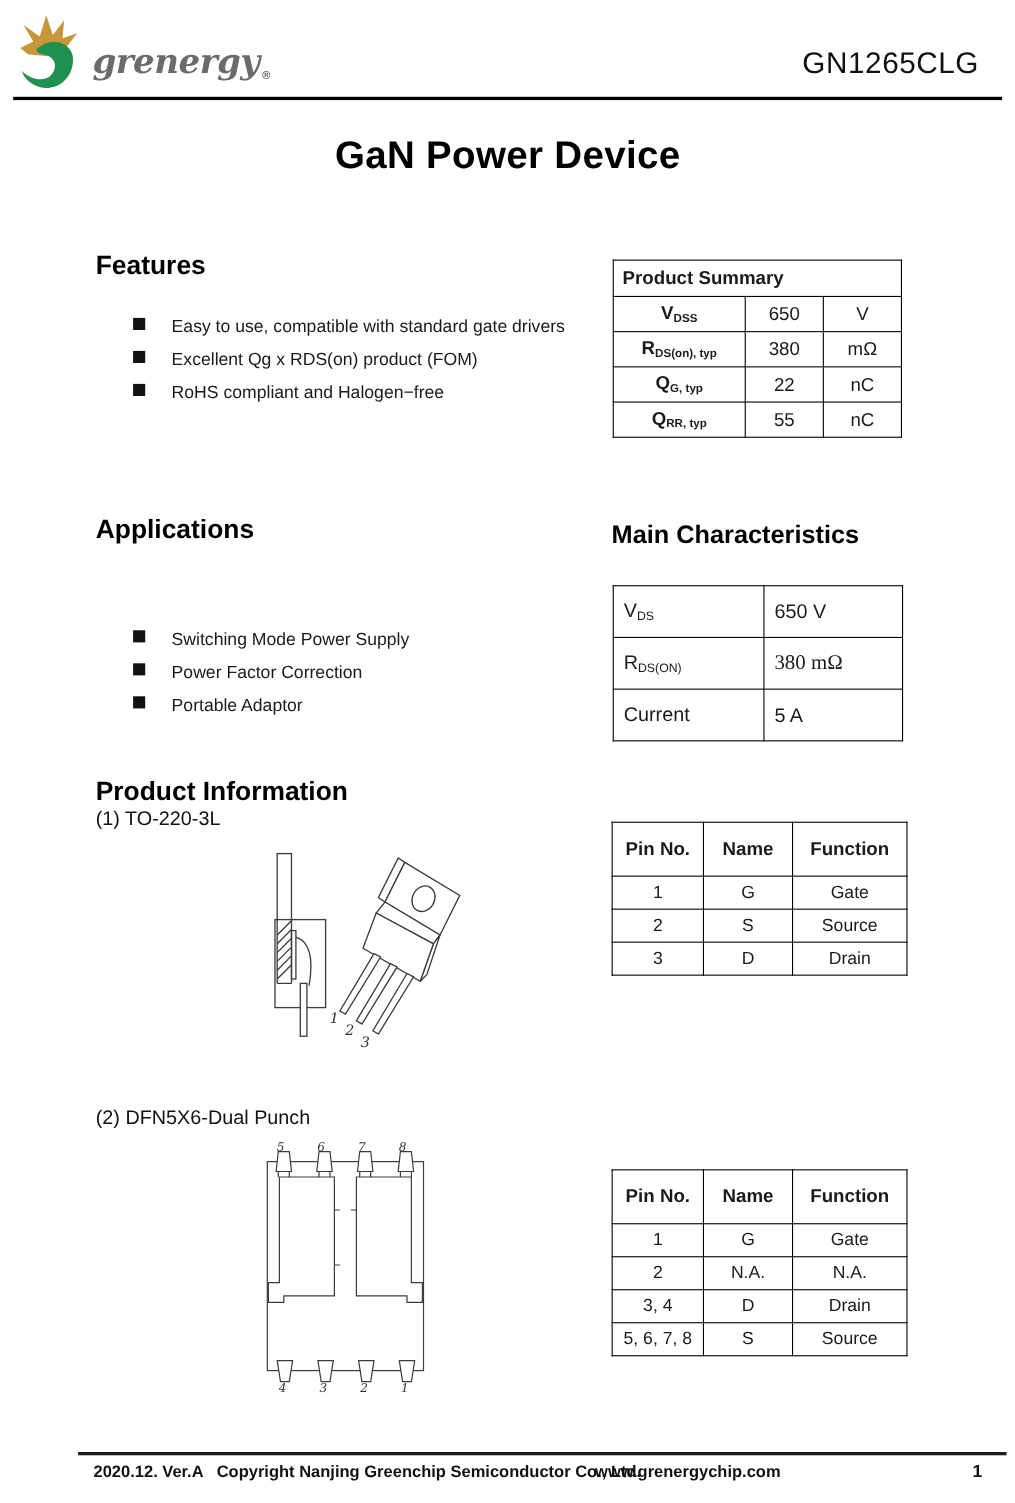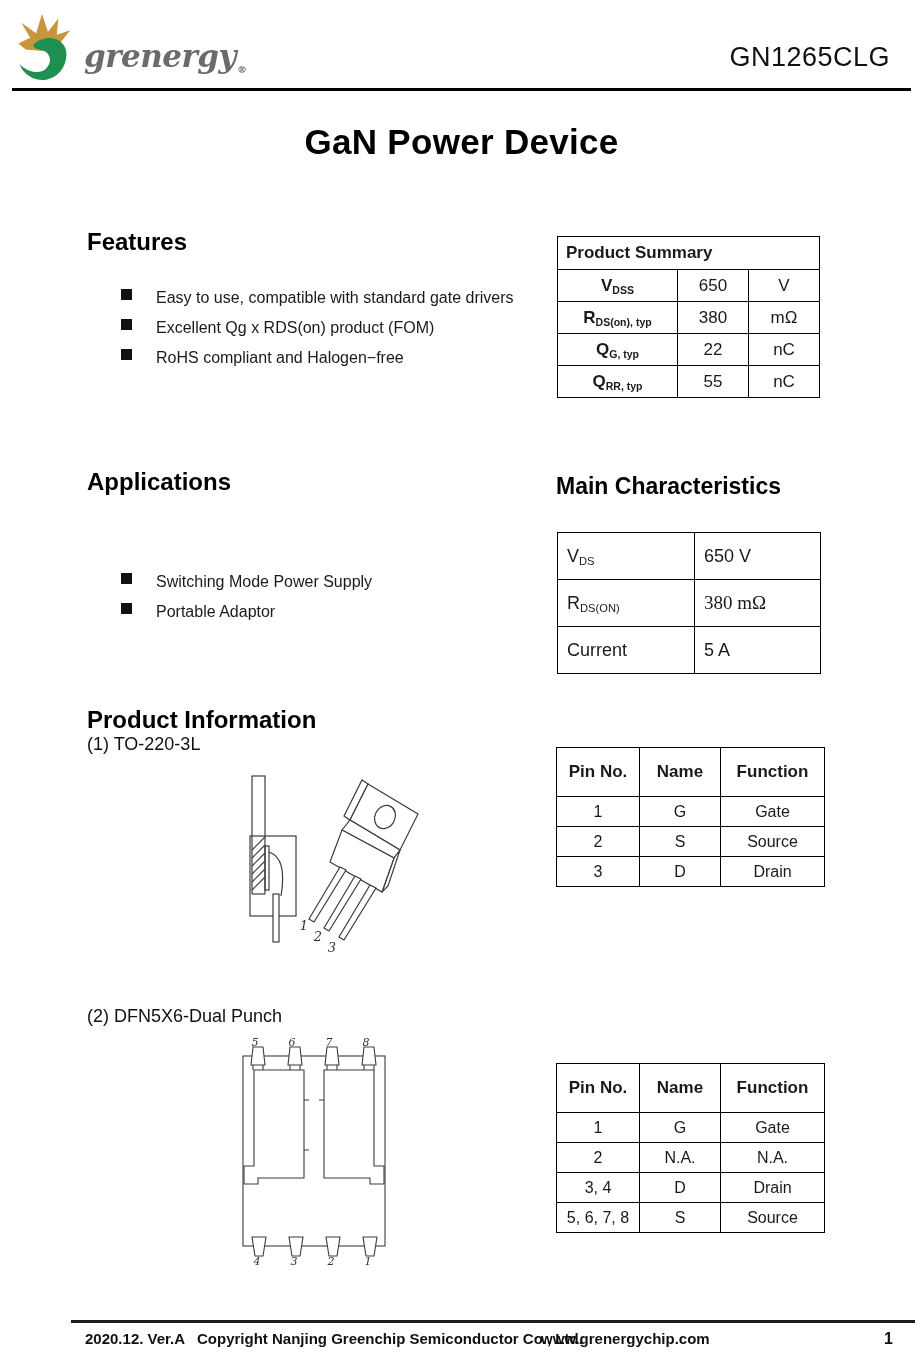--- a/index.html
+++ b/index.html
@@ -125,20 +125,24 @@
         <td>nC</td>
       </tr>
     </tbody>
   </table>
 
   <div class="sec-heading" style="left:87px; top:468px;">Applications</div>
   <ul class="bullet-list" style="top:529px;margin-top:44px;">
     <li>
         <span class="bullet-sq"></span>
         <span>Switching Mode Power Supply</span>
+      </li>
+    <li>
+        <span class="bullet-sq"></span>
+        <span>Power Factor Correction</span>
       </li>
     <li>
         <span class="bullet-sq"></span>
         <span>Portable Adaptor</span>
       </li>
   </ul>
 
   <div class="sec-heading" style="left:556px; top:473px; font-size:23px;">Main Characteristics</div>
   <table class="mc-table">
     <colgroup>

